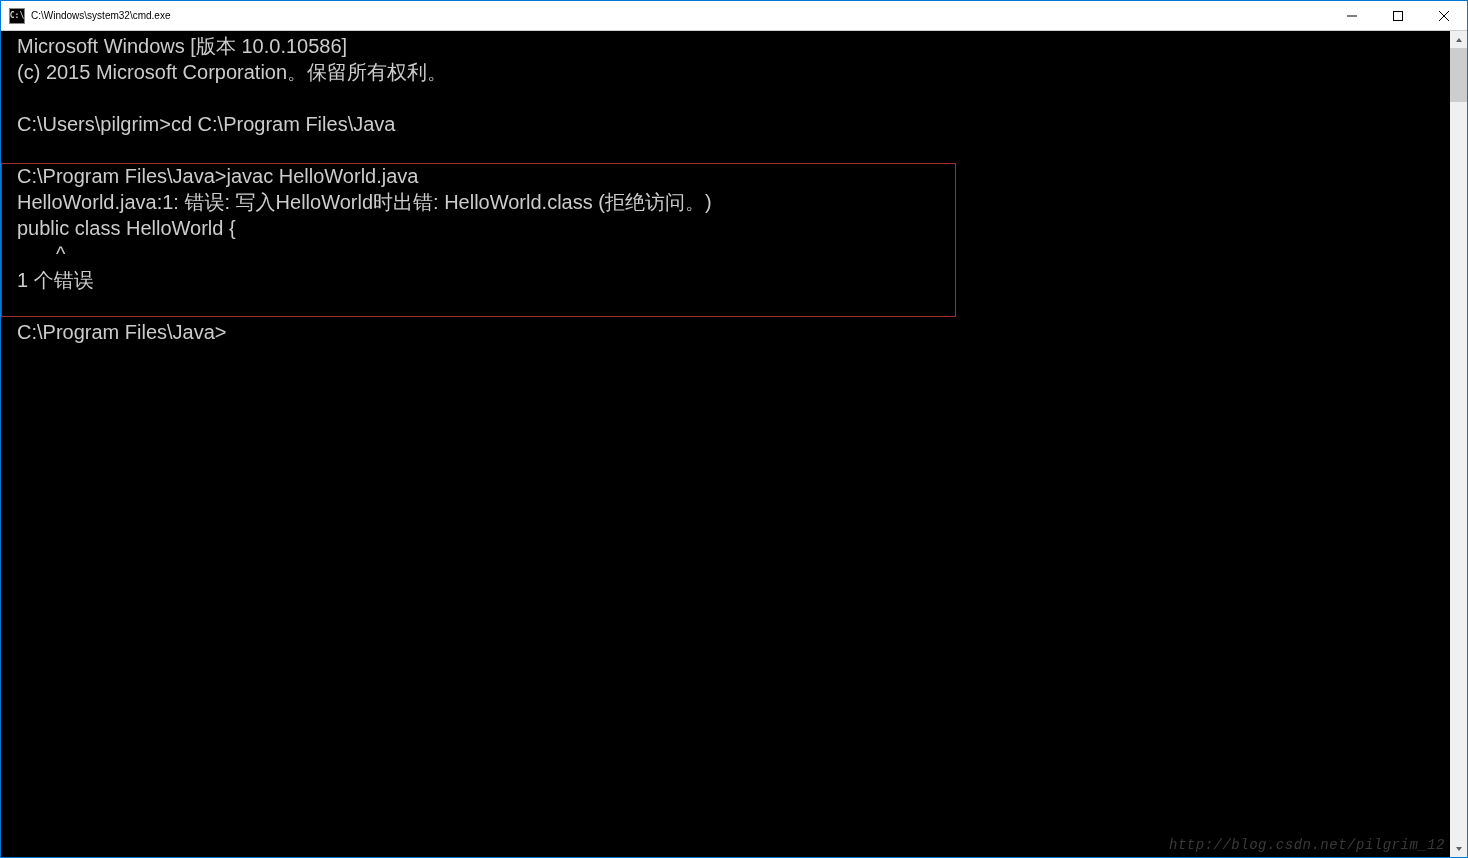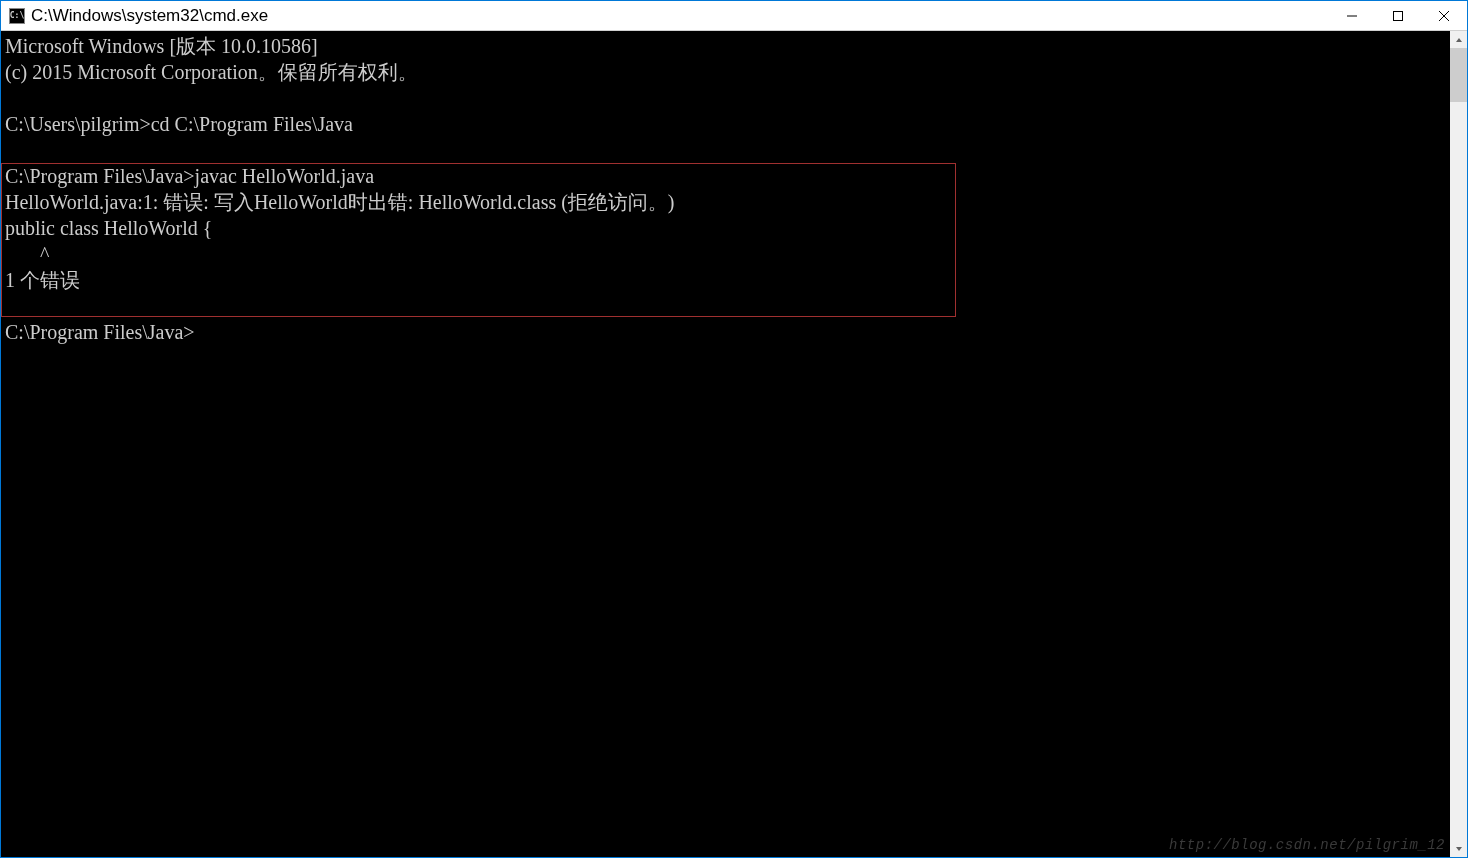--- a/index.html
+++ b/index.html
@@ -36,21 +36,21 @@
     border: 1px solid #888;
     display: flex;
     align-items: center;
     justify-content: center;
     font-size: 8px;
     font-weight: bold;
     color: #ccc;
     font-family: monospace;
   }
   .titlebar-text {
-    font-size: 17px;
+    font-size: 10px;
     color: #000;
     flex: 1;
   }
   .win-controls {
     display: flex;
     height: 100%;
   }
   .win-btn {
     width: 46px;
     height: 100%;
@@ -65,24 +65,24 @@
   .console-wrap {
     flex: 1;
     display: flex;
     background: #000;
     position: relative;
   }
   .console {
     flex: 1;
     background: #000;
     color: #cccccc;
-    font-family: Liberation Serif, serif;
+    font-family: Liberation Sans, sans-serif;
     font-size: 20px;
     line-height: 26px;
-    padding: 2px 0 0 4px;
+    padding: 2px 0 0 16px;
     white-space: pre;
     overflow: hidden;
     position: relative;
   }
   .scrollbar {
     width: 17px;
     background: #f0f0f0;
     display: flex;
     flex-direction: column;
   }

